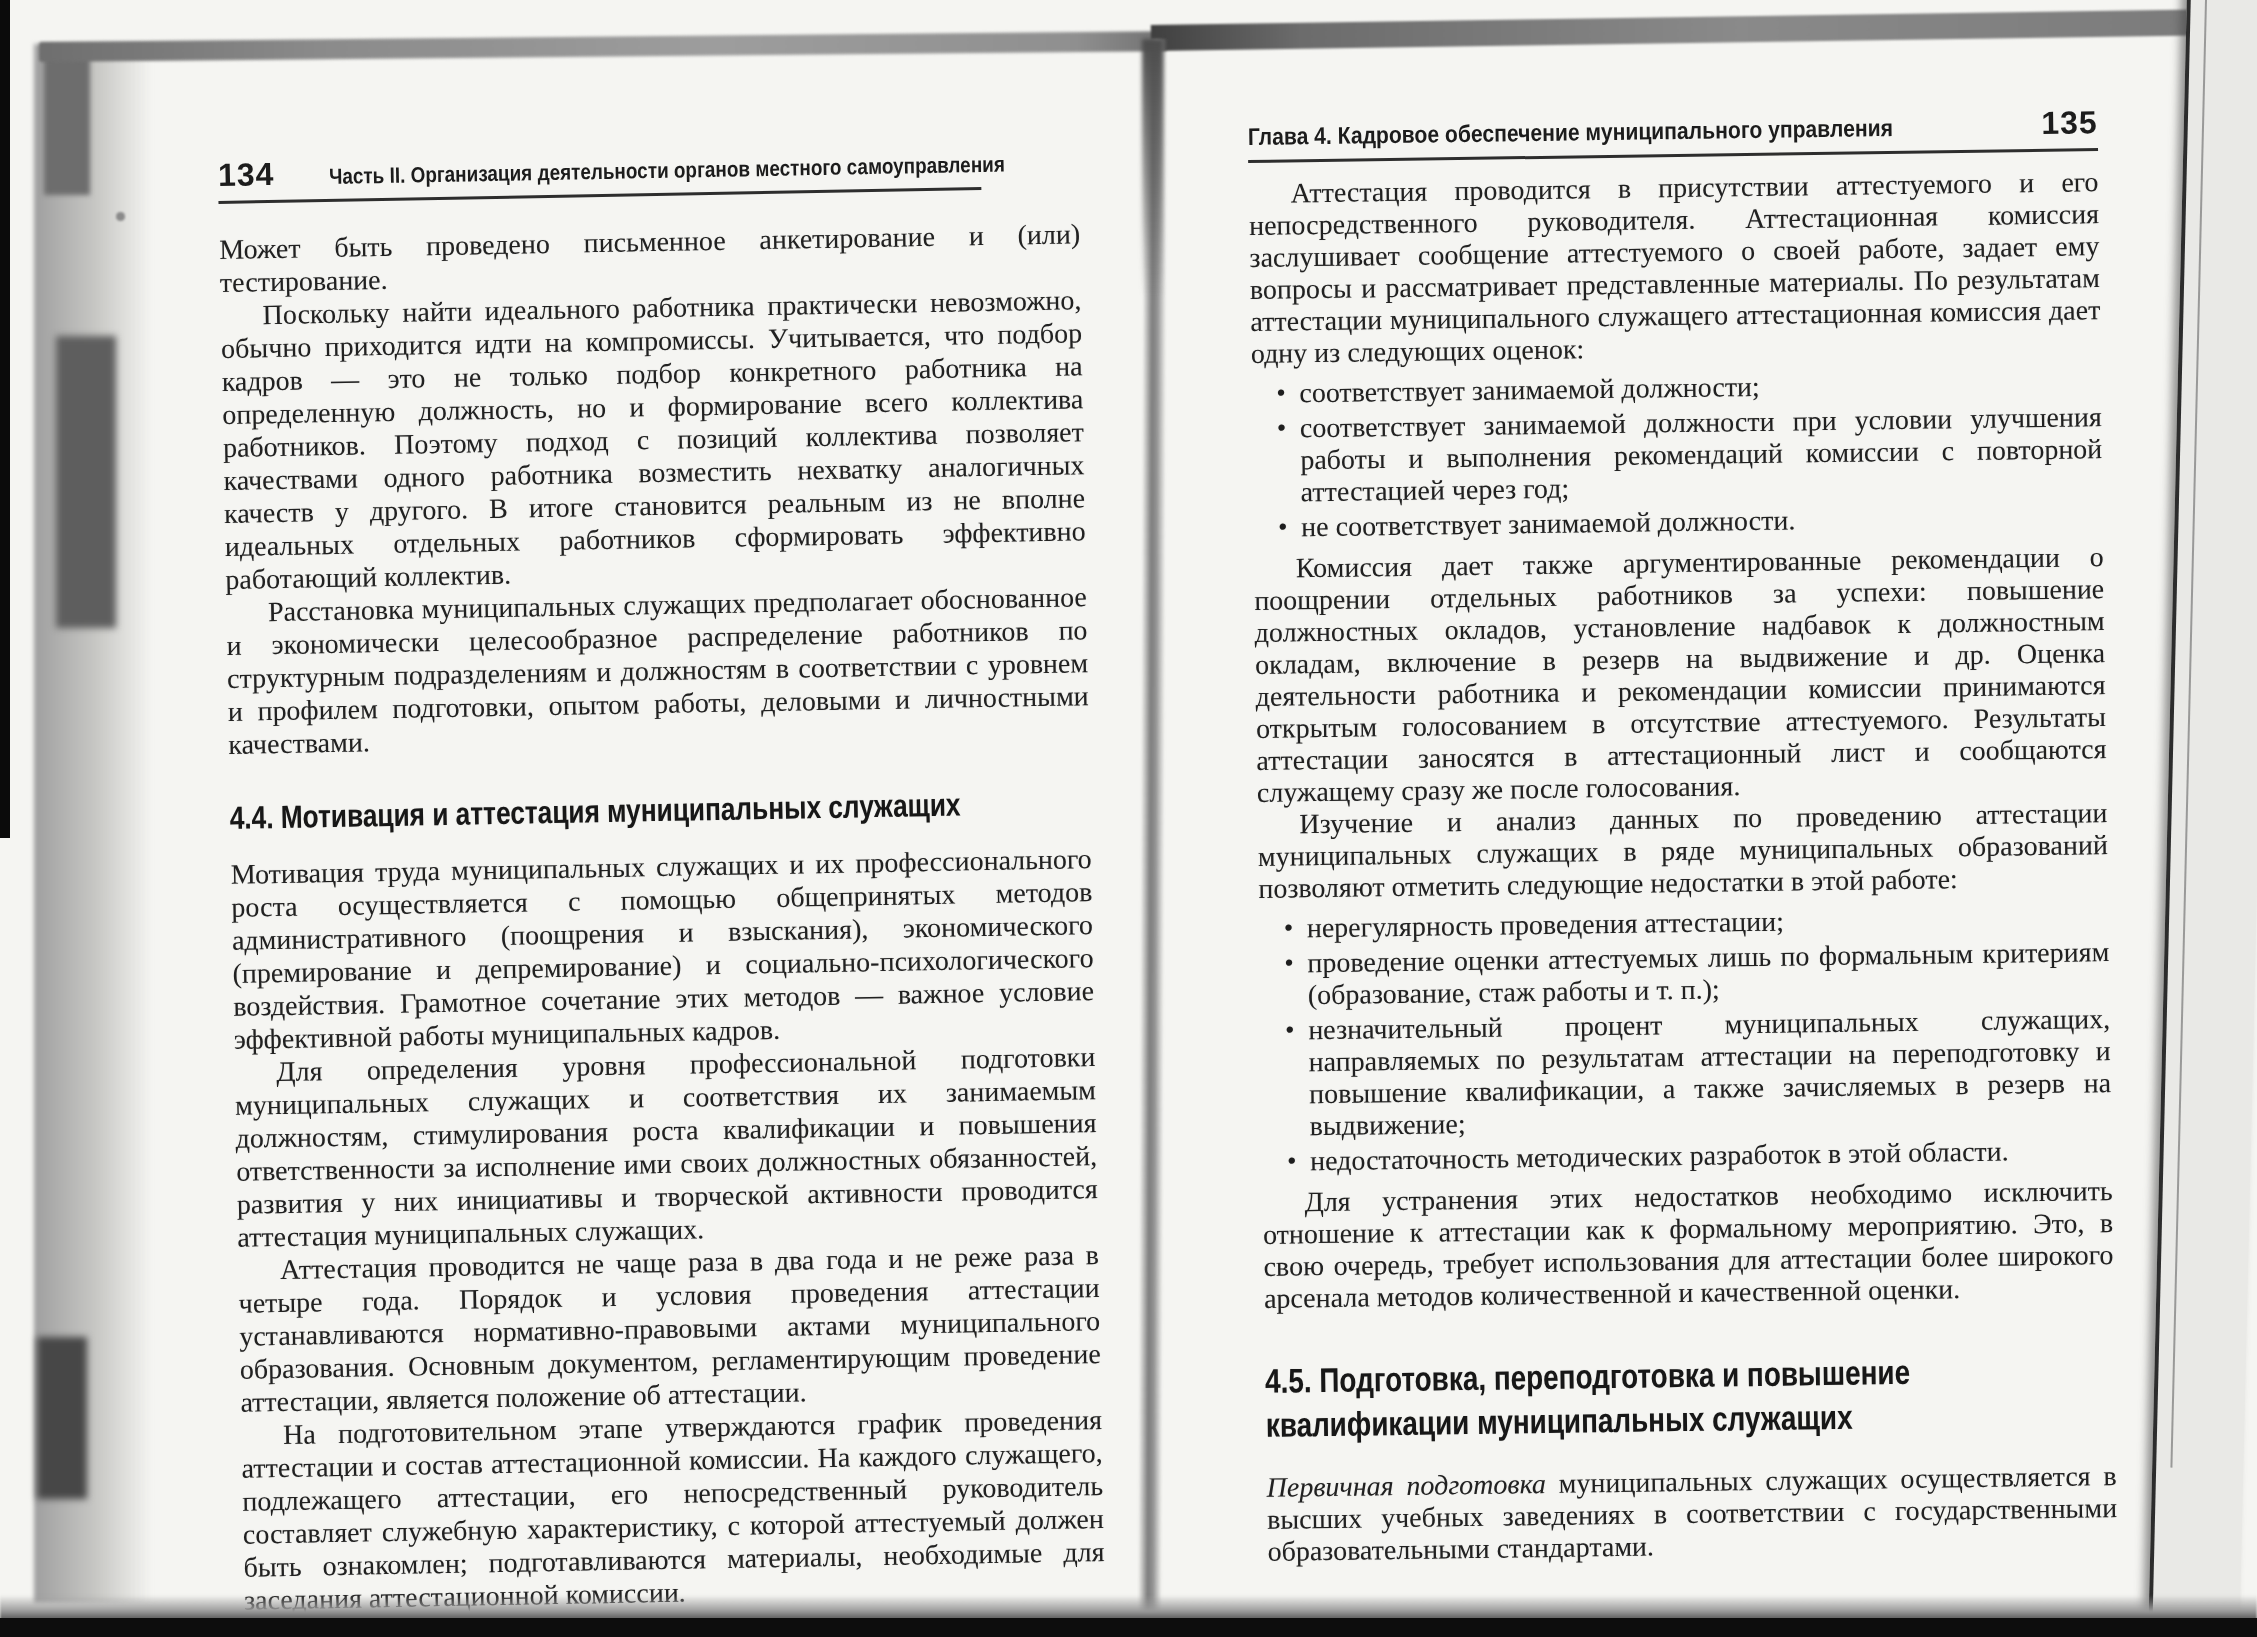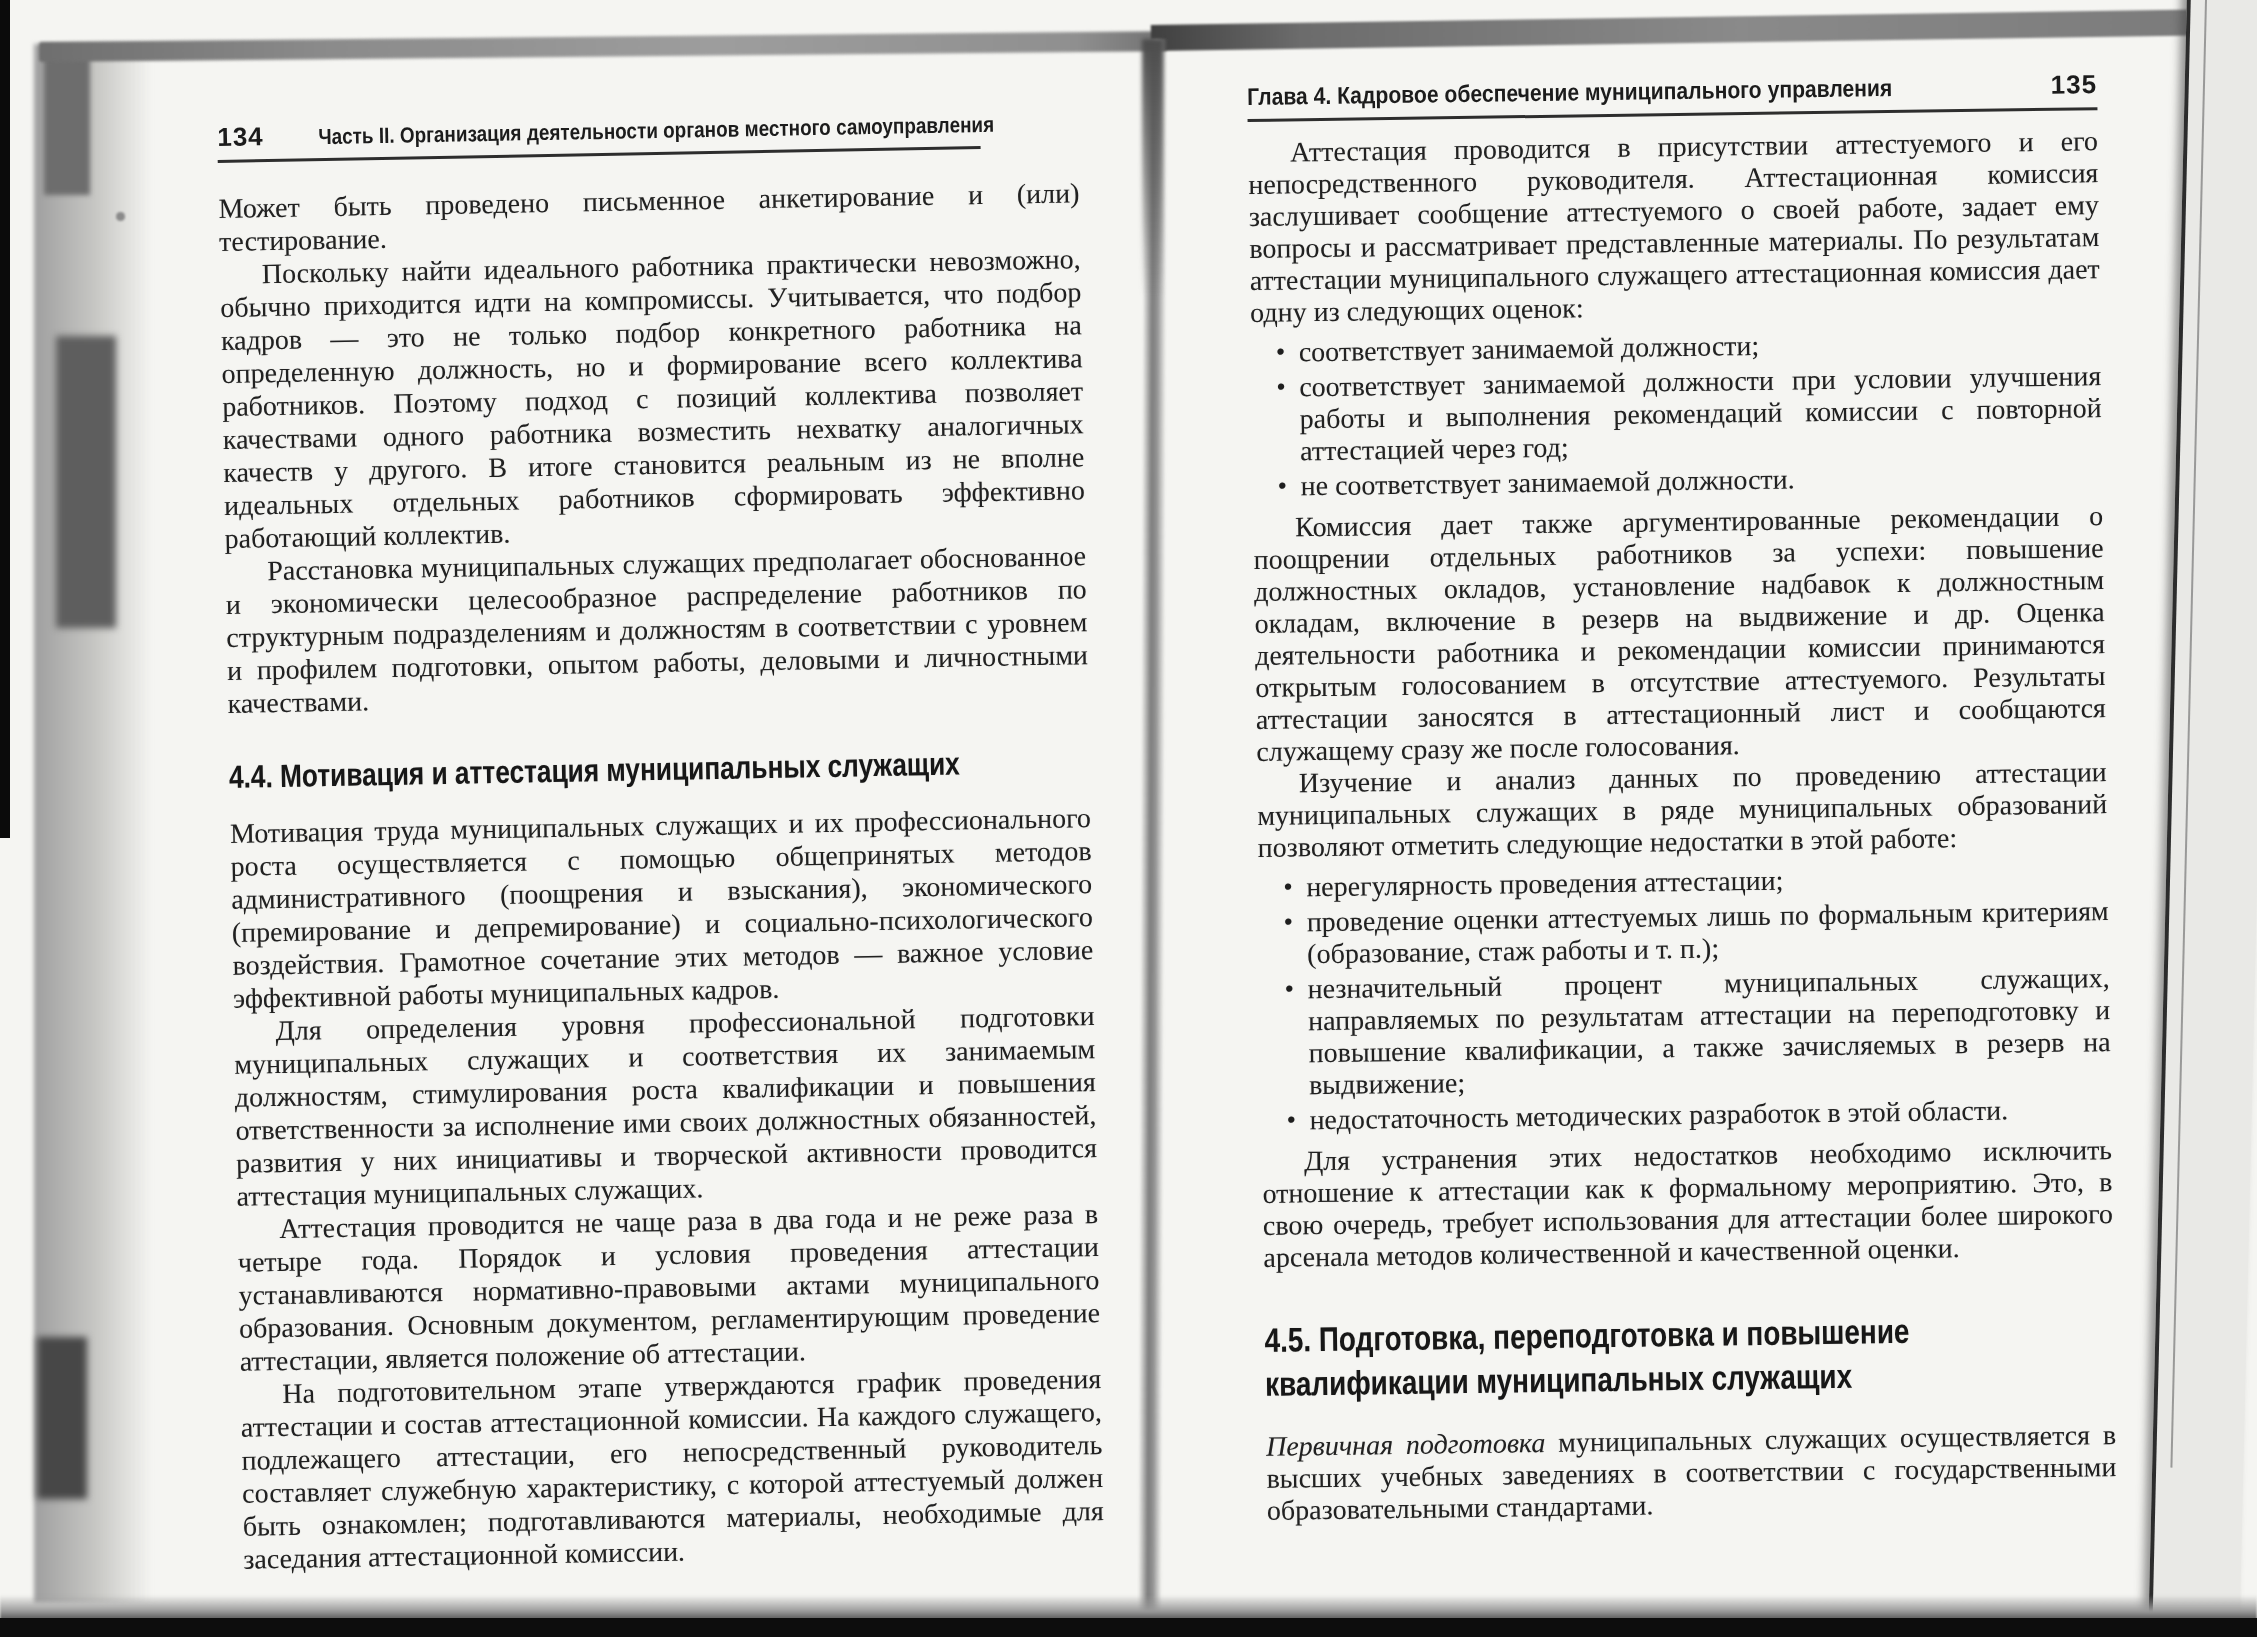--- a/index.html
+++ b/index.html
@@ -40,21 +40,21 @@
   .art-right-line2{left:2205px;top:0;width:1.9px;height:1468px;background:#6e6e6e;
     transform:rotate(1.35deg);transform-origin:top left;opacity:.65;z-index:4;}
   .art-speck{left:116px;top:212px;width:8.7px;height:8.7px;border-radius:50%;background:#8a8a8a;filter:blur(1px);z-index:1;}
   
   .page{position:absolute;z-index:2;}
   .page-left{left:217px;top:122px;width:861px;transform:rotate(-1.05deg);transform-origin:0 0;}
   .page-right{left:1247px;top:81px;width:850px;transform:rotate(-0.8deg);transform-origin:0 0;}
   .phead{display:flex;align-items:baseline;border-bottom:3.4px solid #2e2e2e;padding-bottom:6.8px;}
   .page-left .phead{width:763px;}
   .page-right .phead{width:850px;}
-  .pnum{font-family:"Liberation Sans",sans-serif;font-weight:bold;font-size:26px;color:#1c1c1c;letter-spacing:1px;}
+  .pnum{font-family:"Liberation Sans",sans-serif;font-weight:bold;font-size:32px;color:#1c1c1c;letter-spacing:1px;margin-top:35px;}
   .ptitle-wrap{flex:1;display:flex;justify-content:center;}
   .page-right .ptitle-wrap{justify-content:flex-start;}
   .ptitle{font-family:"Liberation Sans",sans-serif;font-weight:bold;font-size:22px;color:#1c1c1c;
     white-space:nowrap;transform:scaleX(0.86);transform-origin:center;}
   .page-right .ptitle{font-size:24px;transform:scaleX(0.88);transform-origin:left center;}
   .pbody{text-align:justify;text-shadow:0 0 1px rgba(45,45,45,0.25);}
   .page-left .pbody{margin-top:29px;font-size:28px;line-height:33px;}
   .page-right .pbody{margin-top:15.4px;font-size:28px;line-height:32px;}
   .pbody p{margin:0;text-indent:42px;}
   .pbody p.noind{text-indent:0;}

